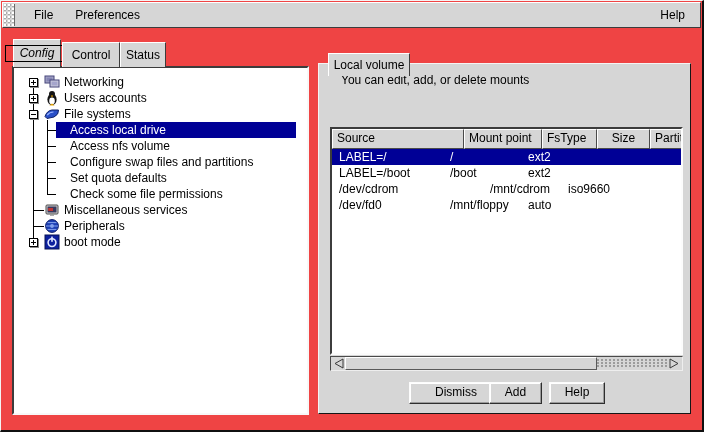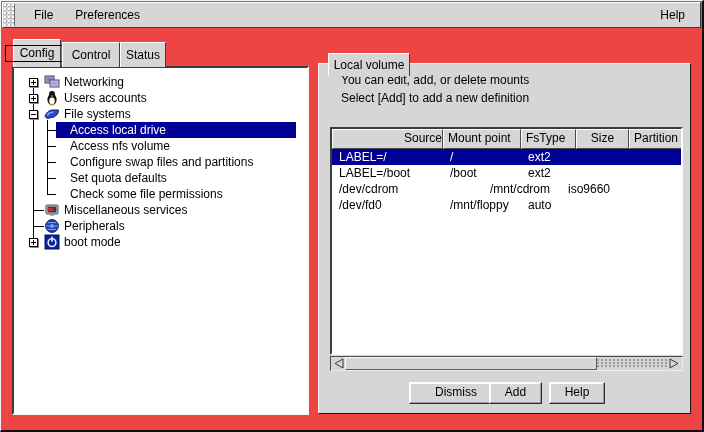--- a/index.html
+++ b/index.html
@@ -24,21 +24,21 @@
     background-size:4px 4px;
   }
   .menuitem{padding:3px 11px;cursor:default;}
   .menuitem.right{margin-left:auto;margin-right:4px;}
   
   .tab{
     position:absolute;background:#d6d6d6;text-align:center;
     border-top:1px solid #ffffff;border-left:1px solid #ffffff;border-right:1px solid #3c3c3c;
     display:flex;align-items:center;justify-content:center;cursor:default;
   }
-  .tab .focusrect{border:1px solid #000;padding:0 14px;line-height:15px;}
+  .tab .focusrect{border:1px solid #000;padding:0 14px;line-height:15px;font-style:italic;}
   
   .treebox{
     position:absolute;left:11px;top:65px;width:297px;height:349px;background:#ffffff;
     border:2px solid;border-color:#3c3c3c #f8f8f8 #f8f8f8 #3c3c3c;
   }
   .treecontent{position:absolute;left:0;top:4px;right:2px;height:185px;}
   .tline{position:absolute;background:#000;}
   .expander{
     position:absolute;width:9px;height:9px;background:#fff;border:1px solid #000;
     box-shadow:1px 1px 0 #8a8a8a;
@@ -187,25 +187,24 @@
         <div class="treelabel" style="left: 50px; top: 162px;">boot mode</div>
       </div>
   </div>
 
   <div class="tab" id="right-tab" style="left:327px;top:40px;width:82px;height:23px;z-index:2;margin-top:12px;">
     <span>Local volume</span>
   </div>
 
   <div class="rpanel">
     <div class="instr" style="top:9px">You can edit, add, or delete mounts</div>
-    <div class="instr" style="top:27px">Select [Add] to add a new definition</div>
 
     <div class="mtable">
       <div class="mthead" id="thead">
-          <div class="mth" style="width: 111px; text-align: right;">Source</div>
+          <div class="mth" style="width: 132px;">Source</div>
           <div class="mth" style="width: 78px;">Mount point</div>
           <div class="mth" style="width: 55px;">FsType</div>
           <div class="mth center" style="width: 53px;">Size</div>
           <div class="mth" style="width: 56px;">Partition</div>
         </div>
       <div class="mtbody" id="tbody">
           <div class="mtr sel">
             <div class="mtd" style="width: 111px;">LABEL=/</div>
             <div class="mtd" style="width: 78px;">/</div>
             <div class="mtd" style="width: 55px;">ext2</div>

